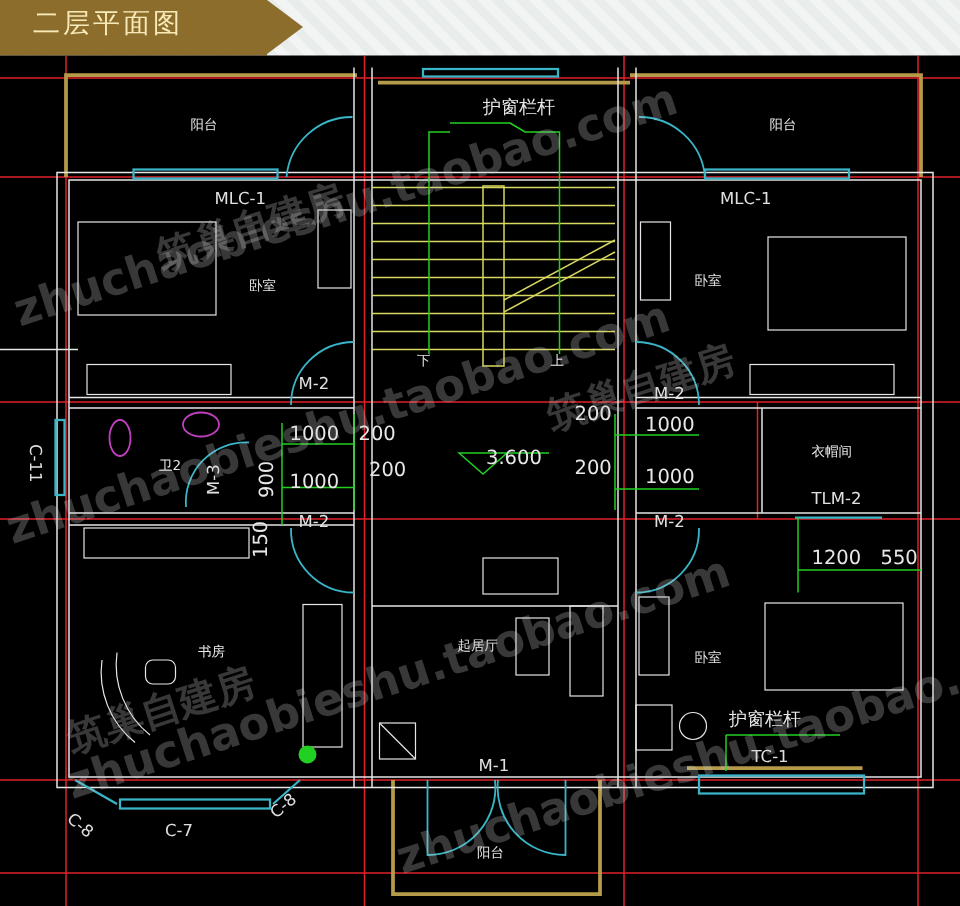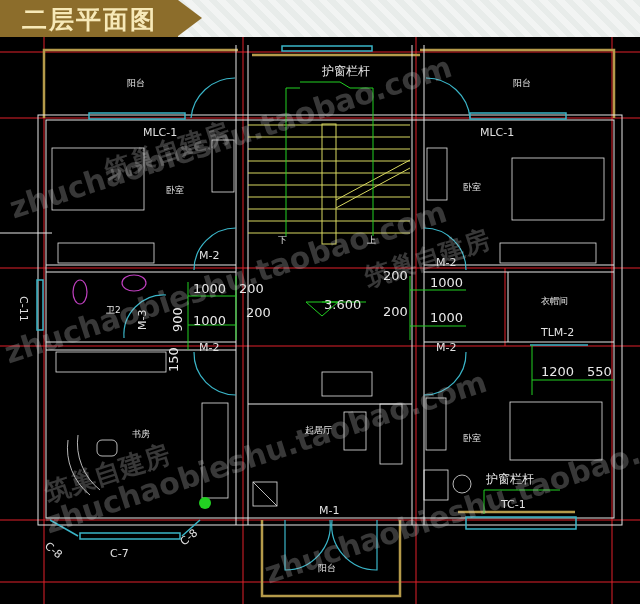--- a/index.html
+++ b/index.html
@@ -1,21 +1,21 @@
 <!DOCTYPE html>
 <html><head>
 <meta charset="utf-8">
 <style>
   html,body{margin:0;padding:0;background:#fff;}
   body{width:640px;height:604px;position:relative;overflow:hidden;font-family:"DejaVu Sans",sans-serif;}
   .banner-bg{position:absolute;left:0;top:0;width:640px;height:38px;
     background:repeating-linear-gradient(45deg,#f2f4f3 0 6px,#e8ecea 6px 12px);}
   .title-tab{position:absolute;left:0;top:0;height:37px;width:178px;background:#8c6d2b;}
   .title-arrow{position:absolute;left:178px;top:0;width:0;height:0;border-top:18.5px solid transparent;border-bottom:18.5px solid transparent;border-left:24px solid #8c6d2b;}
-  .title-text{position:absolute;left:22px;top:3px;font-size:25px;font-weight:bold;color:#f7e9b8;letter-spacing:2px;}
+  .title-text{position:absolute;left:22px;top:3px;font-size:18px;font-weight:normal;color:#f7e9b8;letter-spacing:2px;}
   .canvas{position:absolute;left:0;top:37px;width:640px;height:567px;background:#000;}
   svg text{font-family:"DejaVu Sans",sans-serif;}
   .lbl{fill:#e8e8e8;font-size:9px;}
   .dim{fill:#e8e8e8;font-size:13px;}
   .code{fill:#e0e0e0;font-size:11px;}
   .wm{position:absolute;color:rgba(200,200,200,0.28);font-weight:bold;pointer-events:none;white-space:nowrap;transform-origin:left top;}
 </style>
 </head>
 <body>
 

